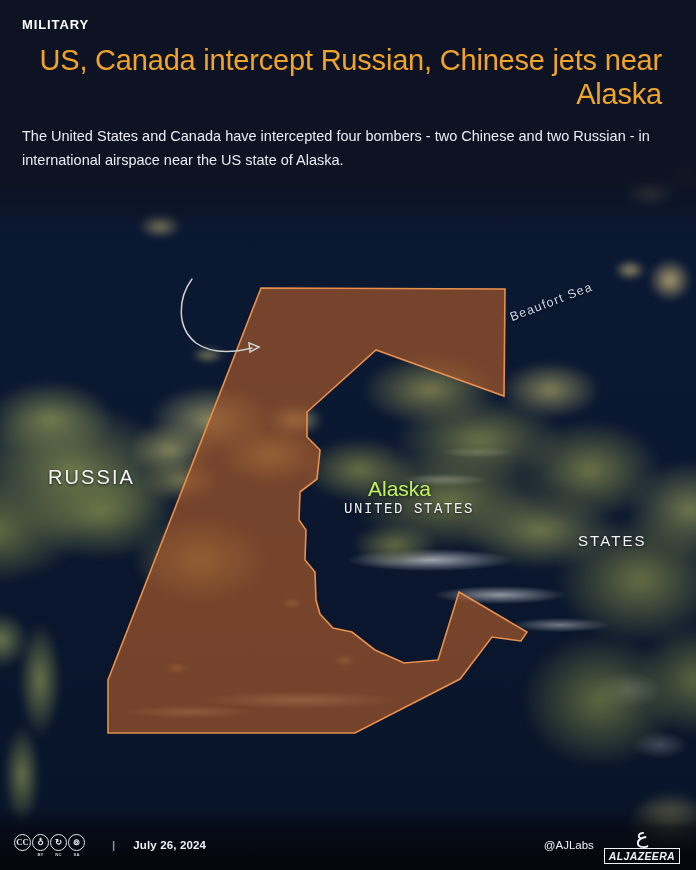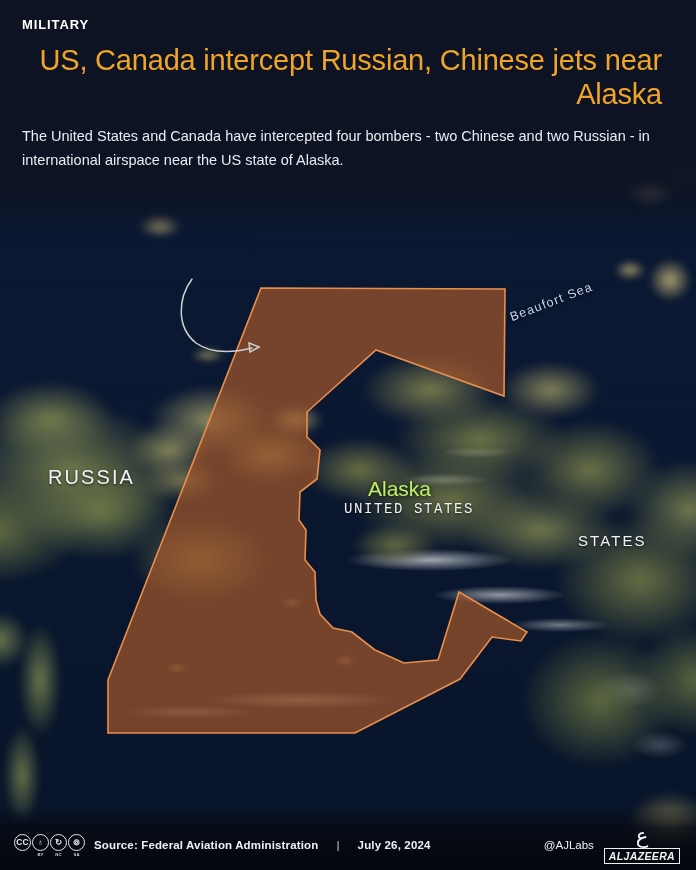--- a/index.html
+++ b/index.html
@@ -258,21 +258,21 @@
   .cc-item { display: flex; flex-direction: column; align-items: center; }
   .cc-circle {
     width: 15px; height: 15px;
     border-radius: 50%;
     border: 1.4px solid #e6e8ec;
     color: #e6e8ec;
     font-size: 8.5px;
     font-weight: bold;
     display: flex; align-items: center; justify-content: center;
     line-height: 1;
-    font-family: Liberation Sans, sans-serif;
+    font-family: Liberation Serif, serif;
   }
   .cc-sub {
     color: #cfd3da;
     font-size: 4.2px;
     font-weight: bold;
     letter-spacing: .2px;
     margin-top: 1px;
     height: 5px;
   }
   .footer-text {
@@ -374,21 +374,20 @@
       <div class="cc-item">
         <div class="cc-circle">↻</div>
         <div class="cc-sub">NC</div>
       </div>
       <div class="cc-item">
         <div class="cc-circle">⊚</div>
         <div class="cc-sub">SA</div>
       </div>
     </div>
 
-    <div class="footer-text">Source:  Federal Aviation Administration</div>
     <div class="footer-sep">|</div>
     <div class="footer-text">July 26, 2024</div>
 
     <div class="footer-spacer"></div>
 
     <div class="handle">@AJLabs</div>
     <div class="aj-block">
       <div class="aj-mark">ع</div>
       <div class="aj-wordmark">ALJAZEERA</div>
     </div>

